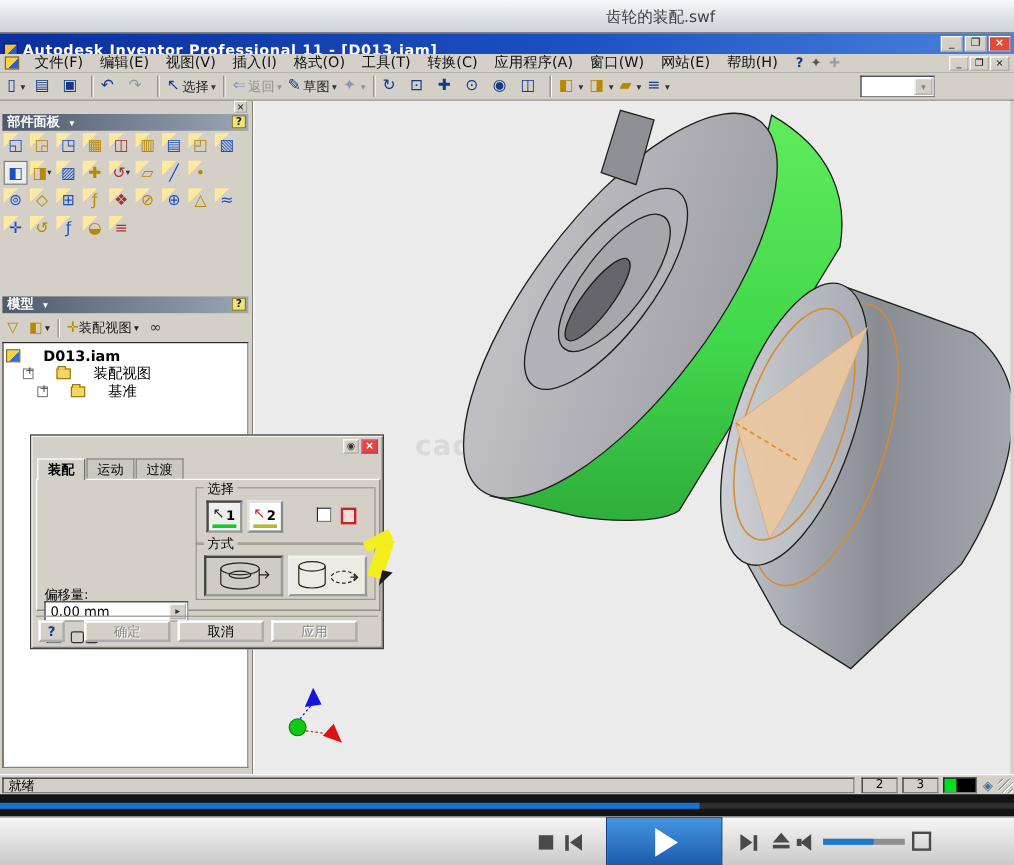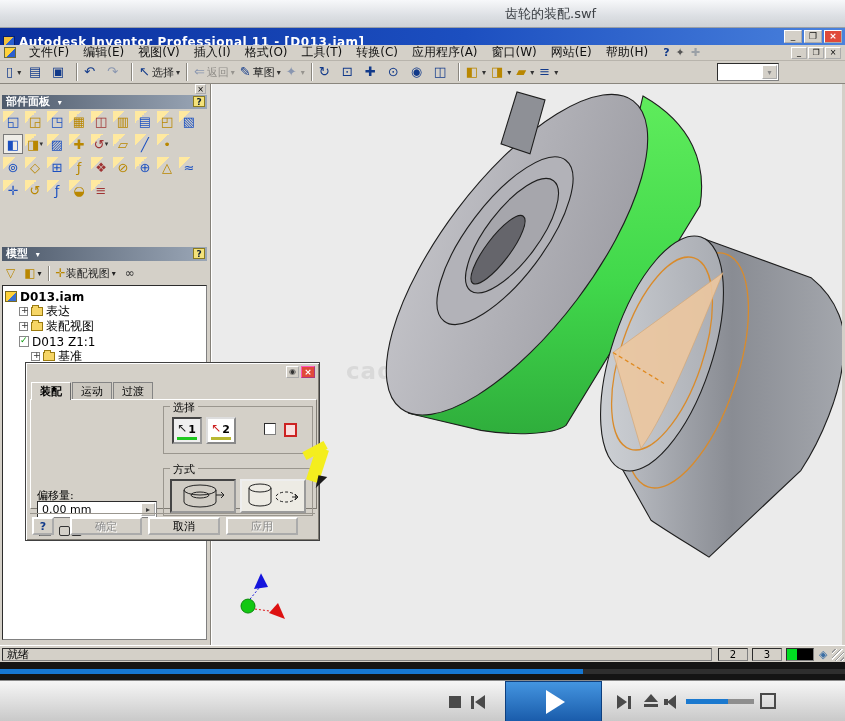--- a/index.html
+++ b/index.html
@@ -65,21 +65,21 @@
   .ppi.dd::after { content:"▾"; font-size:7px; color:#333; }
 
   .mp-head { top:163px; }
   .mp-toolbar { position:absolute; left:3px; top:179px; width:204px; height:20px; display:flex; align-items:center; gap:3px; }
   .mbtn { height:17px; display:flex; align-items:center; padding:0 3px; font-size:11px; color:#222; }
   .mbtn .g { font-style:normal; font-size:12px; color:#b98700; }
   .mbtn.dd::after { content:"▾"; font-size:8px; margin-left:2px; }
   .msep { width:1px; height:15px; border-left:1px solid #8a867e; border-right:1px solid #fff; }
 
   .tree { position:absolute; left:2px; top:201px; width:205px; bottom:5px; background:#fff; border:1px inset #808080; padding:3px 2px; overflow:hidden; }
-  .trow { display:flex; align-items:center; height:15px; gap:3px; white-space:nowrap; color:#000; }
+  .trow { display:flex; align-items:center; height:15px; gap:19px; white-space:nowrap; color:#000; }
   .trow.lvl1 { padding-left:14px; }
   .trow.lvl2 { padding-left:26px;align-items:center; }
   .exp { flex:none; width:9px; height:9px; border:1px solid #848484; background:#fff; position:relative; }
   .exp::before { content:"+"; position:absolute; left:1px; top:-3px; font-size:9px; color:#333; }
   .tico-asm { flex:none; width:12px; height:11px; background:linear-gradient(135deg,#ffd23a 55%,#3a6fd0 55%); border:1px solid #7a6a20; }
   .tico-folder { flex:none; width:12px; height:9px; background:#f6d565; border:1px solid #9a7a10; position:relative; }
   .tico-folder::before { content:""; position:absolute; left:0; top:-3px; width:5px; height:2px; background:#f6d565; border:1px solid #9a7a10; border-bottom:none; }
   .tico-doc { flex:none; width:10px; height:11px; background:#fff; border:1px solid #888; position:relative; }
   .tico-doc::after { content:"✓"; position:absolute; left:0; top:-2px; color:#0a9a0a; font-size:9px; font-weight:bold; }
   .trow .lab { font-size:12px; }
@@ -97,21 +97,21 @@
   .dlg-pin { position:absolute; right:20px; top:3px; width:13px; height:12px; background:#d4d0c8; border:1px outset #fff; font-size:8px; text-align:center; line-height:10px; color:#333; }
   .dlg-x { position:absolute; right:4px; top:3px; width:14px; height:12px; background:#e04a3a; border:1px outset #f5b; color:#fff; font-size:9px; line-height:10px; text-align:center; font-weight:bold; }
   .tabs { position:absolute; left:5px; top:19px; height:17px; display:flex; }
   .tab { padding:1px 8px; border:1px solid #848484; border-bottom:none; background:#ccc8c0; margin-right:1px; height:17px; line-height:15px; }
   .tab.active { background:#d4d0c8; font-weight:bold; height:18px; position:relative; z-index:2; border-color:#fff #6a6a6a #d4d0c8 #fff; }
   .tabpage { position:absolute; left:4px; top:36px; width:287px; height:110px; border:1px solid; border-color:#fff #807c74 #807c74 #fff; }
   .grp { position:absolute; border:1px solid #9a968e; }
   .grp .gl { position:absolute; left:6px; top:-7px; background:#d4d0c8; padding:0 3px; font-size:11px; }
   .grp-type { left:5px; top:6px; width:118px; height:48px; }
   .grp-sel  { left:132px; top:6px; width:150px; height:48px; }
-  .grp-mode { left:132px; top:68px; width:150px; height:48px; }
+  .grp-mode { left:132px; top:52px; width:150px; height:48px; }
   .tybtn { position:absolute; top:12px; width:25px; height:26px; background:#d4d0c8; border:1px outset #fff; }
   .tybtn.on { background:#f0eee8; border:1px inset #999; }
   .tb-mate::before { content:""; position:absolute; left:4px; top:10px; width:8px; height:8px; background:#f3c13a; border:1px solid #555; }
   .tb-mate::after  { content:""; position:absolute; left:10px; top:4px; width:8px; height:8px; background:#2a5fd0; border:1px solid #555; }
   .tb-angle::before { content:""; position:absolute; left:6px; top:7px; width:10px; height:10px; background:#f3c13a; border:1px solid #555; transform:rotate(45deg); }
   .tb-tangent::before { content:""; position:absolute; left:4px; top:7px; width:10px; height:10px; border-radius:50%; background:#f3c13a; border:1px solid #555; }
   .tb-tangent::after { content:""; position:absolute; left:16px; top:4px; width:3px; height:17px; background:#2a5fd0; }
   .tb-insert::before { content:""; position:absolute; left:4px; top:8px; width:14px; height:9px; background:#2a5fd0; border:1px solid #444; }
   .tb-insert::after { content:""; position:absolute; left:8px; top:4px; width:5px; height:9px; background:#f3c13a; border:1px solid #555; }
   .selbtn { position:absolute; top:10px; width:30px; height:27px; background:#fff; border:2px outset #ddd; font-size:11px; }
@@ -443,30 +443,21 @@
       </div>
 
       <div class="tree">
         <div class="trow root">
           <span class="tico-asm"></span>
           <span class="lab">D013.iam</span>
         </div>
         <div class="trow lvl1">
           <span class="exp"></span>
           <span class="tico-folder"></span>
-          <span class="lab">表达</span>
-        </div>
-        <div class="trow lvl1">
-          <span class="exp"></span>
-          <span class="tico-folder"></span>
           <span class="lab">装配视图</span>
-        </div>
-        <div class="trow lvl1">
-          <span class="tico-doc"></span>
-          <span class="lab">D013 Z1:1</span>
         </div>
         <div class="trow lvl2">
           <span class="exp"></span>
           <span class="tico-folder"></span>
           <span class="lab">基准</span>
         </div>
       </div>
     </div>
 
     <div class="viewport">

